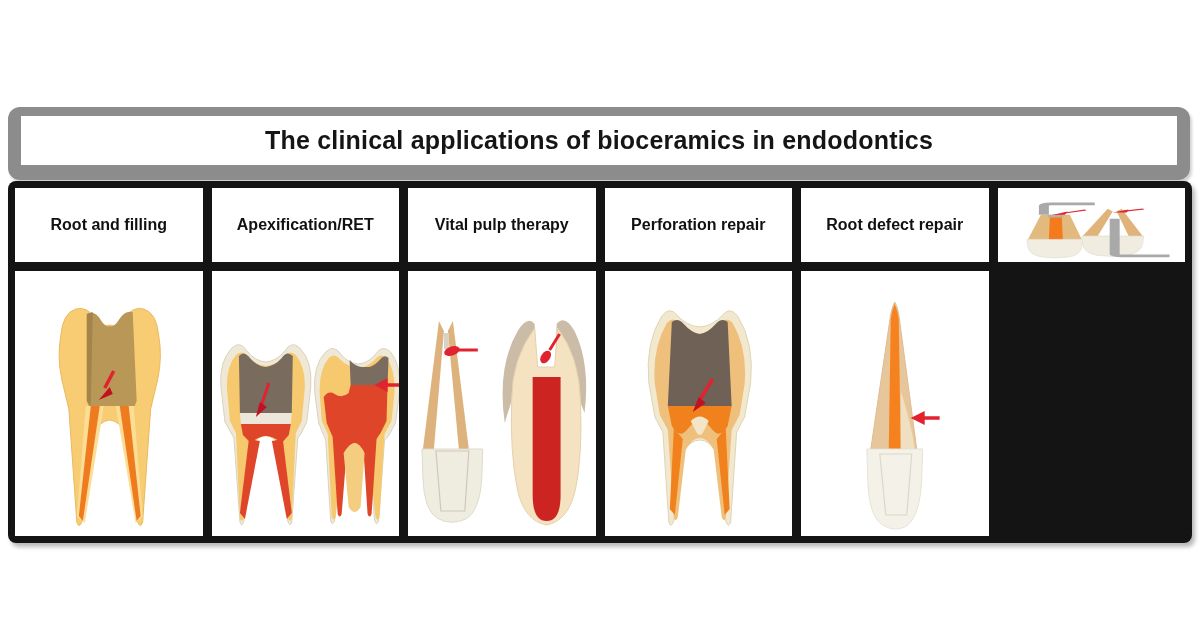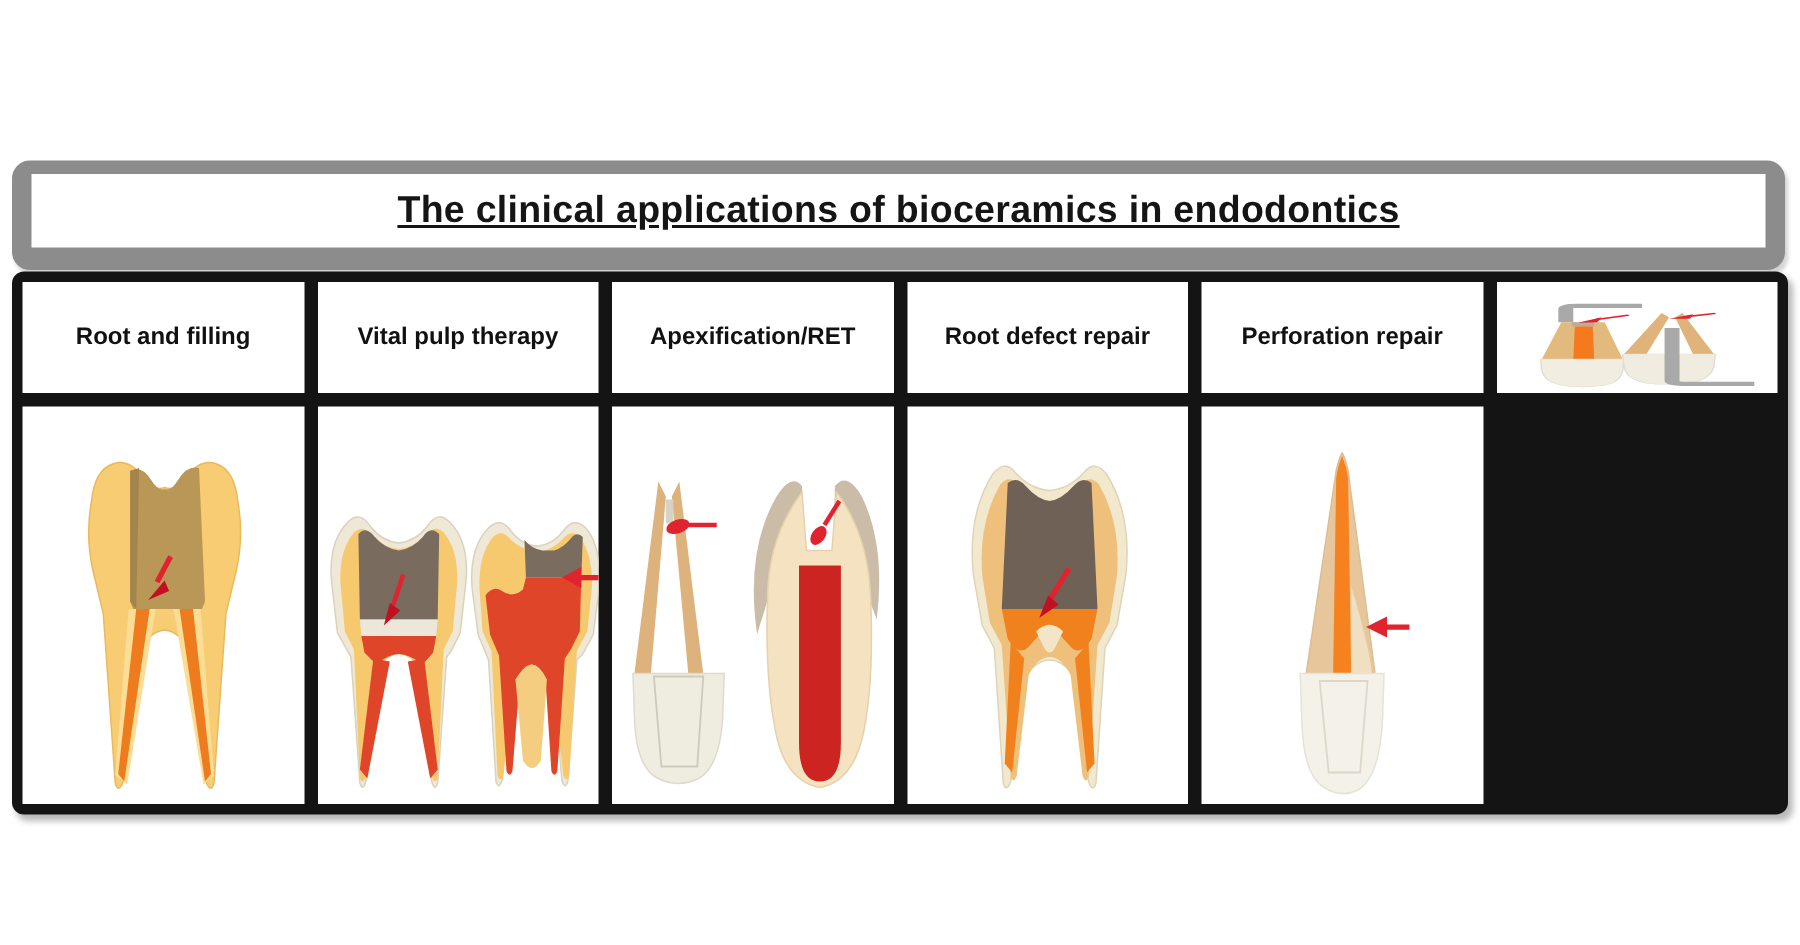--- a/index.html
+++ b/index.html
@@ -12,21 +12,20 @@
     background:#8c8c8c;border-radius:12px;
     box-shadow:2px 3px 3px rgba(0,0,0,0.18);
   }
   .banner-inner{
     position:absolute;left:13px;right:13px;top:9px;bottom:15px;
     background:#ffffff;display:flex;align-items:center;justify-content:center;
   }
   .banner-title{
     font-size:25px;font-weight:bold;color:#151515;letter-spacing:0.2px;
     white-space:nowrap;
-    text-decoration:underline;
   }
   .apps-table{
     position:absolute;left:8px;top:181px;width:1184px;height:362px;
     background:#141414;border-radius:8px;box-sizing:border-box;
     padding:7px;display:grid;grid-template-columns:repeat(6,1fr);
     grid-template-rows:74px 1fr;gap:9px;
     box-shadow:3px 4px 4px rgba(0,0,0,0.28);
   }
   .hcell{
     background:#ffffff;display:flex;align-items:center;justify-content:center;
@@ -43,24 +42,24 @@
 
   <div class="banner">
     <div class="banner-inner">
       <span class="banner-title">The clinical applications of bioceramics in endodontics</span>
     </div>
   </div>
 
   <div class="apps-table">
 
     <div class="hcell">Root and filling</div>
+    <div class="hcell">Apexification/RET</div>
     <div class="hcell">Vital pulp therapy</div>
-    <div class="hcell">Apexification/RET</div>
+    <div class="hcell">Perforation repair</div>
     <div class="hcell">Root defect repair</div>
-    <div class="hcell">Perforation repair</div>
 
     <div class="icell">
       <svg viewBox="0 0 188 265" preserveAspectRatio="none">
         <g>
           <path d="M97 57 L53 57 Q46 57 46 64 L46 96" fill="none" stroke="#a9a9a9" stroke-width="10"></path>
           <polygon points="30,184 43,96 72,96 84,184" fill="#e3ba7e"></polygon>
           <rect x="50" y="96" width="15" height="10" fill="#b6aea2"></rect>
           <polygon points="52,106 64,106 65,184 51,184" fill="#f5791d"></polygon>
           <path d="M29 184 L85 184 L84 213 Q82 241 71 247 Q57 254 44 247 Q32 240 30 212 Z" fill="#f1ede1" stroke="#e0dccf" stroke-width="1"></path>
           <g>

